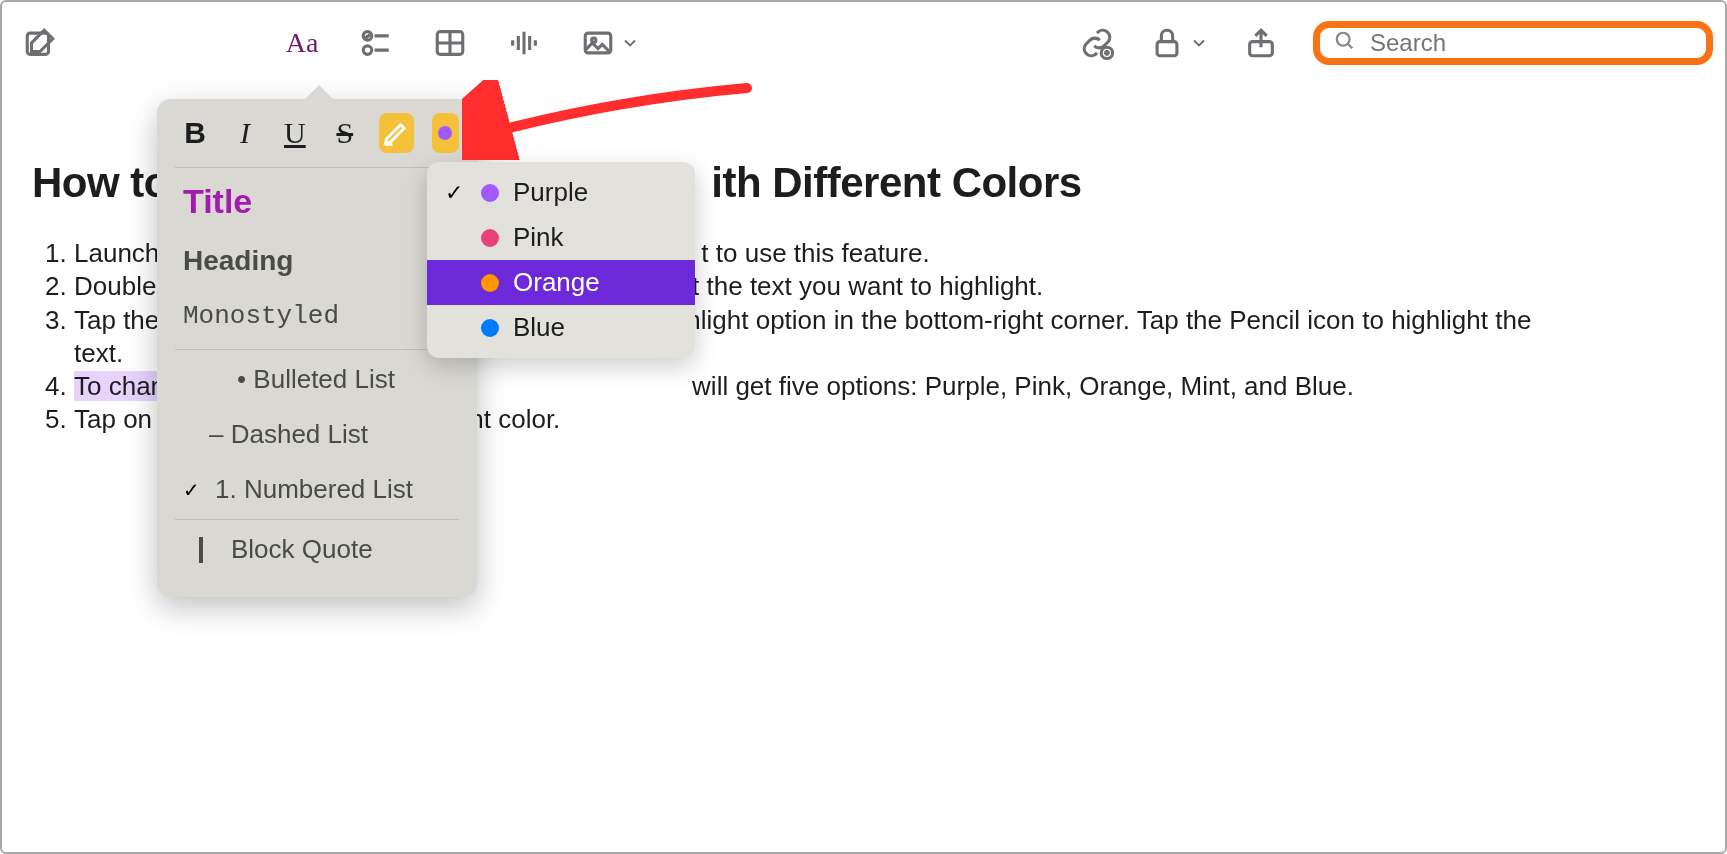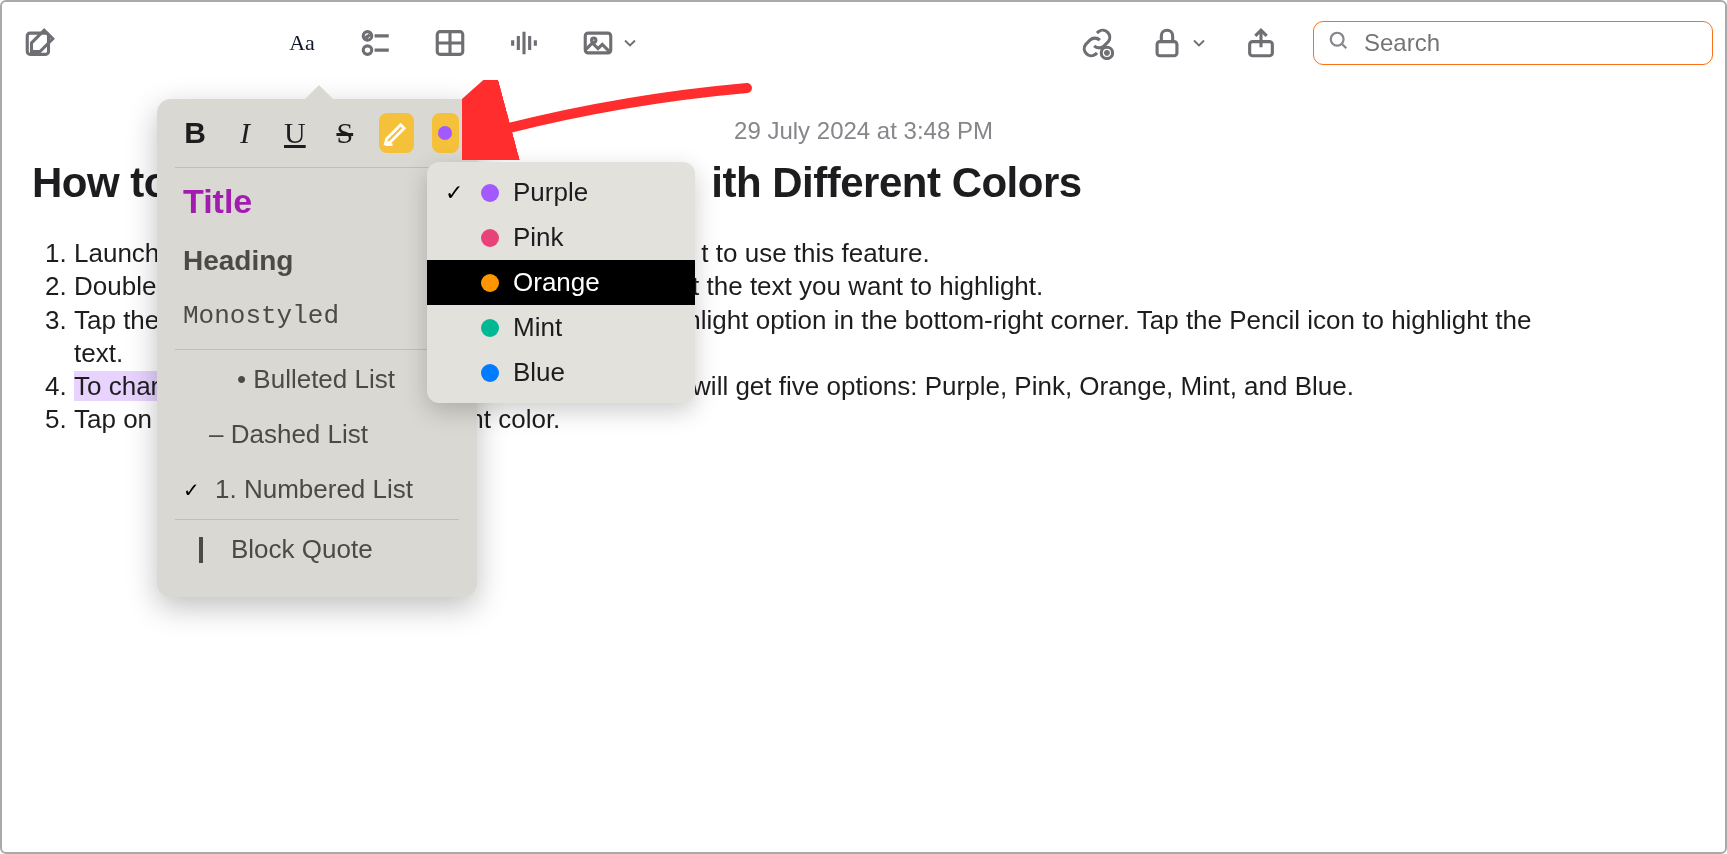--- a/index.html
+++ b/index.html
@@ -11,21 +11,21 @@
   .toolbar{position:absolute;top:0;left:0;right:0;height:82px;display:flex;
     align-items:center;color:#6e6e73}
   .tb-left{margin-left:20px}
   .tb-center{position:absolute;left:282px;display:flex;align-items:center;gap:38px}
   .tb-right{position:absolute;right:12px;display:flex;align-items:center;gap:34px}
   .tb-icon{width:36px;height:36px;display:flex;align-items:center;justify-content:center;
     cursor:pointer}
   .tb-icon svg{width:34px;height:34px;stroke:#6e6e73;fill:none;stroke-width:2.2}
   .media-wrap{display:flex;align-items:center;gap:4px}
   .search-box{display:flex;align-items:center;gap:12px;width:400px;height:44px;
-    border:1px solid #f97316;border-radius:10px;padding:0 14px;box-sizing:border-box}
+    border:7px solid #f97316;border-radius:16px;padding:0 14px;box-sizing:border-box}
   .search-box svg{width:22px;height:22px;stroke:#86868b;fill:none;stroke-width:2.4}
   .search-box input{border:0;outline:0;font-size:24px;color:#86868b;background:transparent;
     width:100%}
 
   
   .note{position:absolute;top:115px;left:30px;right:30px}
   .timestamp{position:absolute;top:0;left:0;right:0;text-align:center;
     color:#86868b;font-size:24px}
   .note-title{margin-top:42px;font-size:42px;font-weight:800;letter-spacing:-.5px}
   ol.note-list{margin:30px 0 0 0;padding-left:42px;font-size:26px;line-height:1.28}
@@ -63,21 +63,21 @@
   .si-blockquote::before{content:"";display:inline-block;width:4px;height:26px;
     background:#4a4a46;margin-right:14px;vertical-align:middle}
 
   
   .color-menu{position:absolute;top:160px;left:425px;width:268px;
     background:#e2e1dc;border-radius:12px;box-shadow:0 8px 24px rgba(0,0,0,.2);
     padding:8px 0}
   .color-item{display:flex;align-items:center;gap:14px;padding:7px 18px;
     font-size:26px;cursor:pointer}
   .color-item .chk{width:22px;font-size:22px;color:#000}
-  .color-item.sel{background:#000000;color:#fff}
+  .color-item.sel{background:#6d28d9;color:#fff}
   .color-swatch{width:18px;height:18px;border-radius:50%}
   .sw-purple{background:#a259ff}.sw-pink{background:#e9427a}.sw-orange{background:#ff9500}
   .sw-mint{background:#00b894}.sw-blue{background:#007aff}
 
   
   .red-arrow{position:absolute;top:78px;left:460px;width:300px;height:80px;
     pointer-events:none}
 </style>
 </head>
 <body>
@@ -85,21 +85,21 @@
 <div class="toolbar">
   <div class="tb-left">
     <div class="tb-icon">
       <svg viewBox="0 0 24 24">
           <rect x="3" y="5" width="15" height="15" rx="2"></rect>
           <path d="M15 3l6 6-9 9H6v-6z"></path>
         </svg>
     </div>
   </div>
   <div class="tb-center">
-    <div class="tb-icon" style="font-size:22px;color:#0f172a;font-family:Georgia">Aa</div>
+    <div class="tb-icon" style="font-size:28px;color:#701a75;font-family:Georgia">Aa</div>
     <div class="tb-icon">
       <svg viewBox="0 0 24 24">
           <circle cx="6" cy="7" r="3"></circle>
           <path d="M4.6 7l1 1 2-2"></path>
           <line x1="11" y1="7" x2="21" y2="7"></line>
           <circle cx="6" cy="17" r="3"></circle>
           <line x1="11" y1="17" x2="21" y2="17"></line>
         </svg>
     </div>
     <div class="tb-icon">
@@ -169,21 +169,20 @@
             <circle cx="10" cy="10" r="7"></circle>
             <line x1="20" y1="20" x2="15" y2="15"></line>
           </svg>
       </span>
       <input placeholder="Search" style="">
     </div>
   </div>
 </div>
 
 <div class="note">
-  <div class="timestamp">29 July 2024 at 3:48 PM</div>
   <div class="note-title">
     <span>How to</span>
     <span style="display:inline-block;width:520px"></span>
     <span>ith Different Colors</span>
   </div>
   <ol class="note-list">
     <li><span>Launch</span><span style="display:inline-block;width:542px"></span><span>t to use this feature.</span></li>
     <li><span>Double-</span><span style="display:inline-block;width:527px"></span><span>t the text you want to highlight.</span></li>
     <li><span>Tap the</span><span style="display:inline-block;width:527px"></span><span>hlight option in the bottom-right corner. Tap the Pencil icon to highlight the</span><br><span>text.</span></li>
     <li><span class="hl-purple">To chan</span><span style="display:inline-block;width:527px"></span><span>will get five options: Purple, Pink, Orange, Mint, and Blue.</span></li>
@@ -235,25 +234,20 @@
     <span class="color-swatch sw-pink"></span>
     <span>Pink</span>
   </div>
   <div class="color-item sel">
     <span class="chk"></span>
     <span class="color-swatch sw-orange"></span>
     <span>Orange</span>
   </div>
   <div class="color-item">
     <span class="chk"></span>
-    <span class="color-swatch sw-mint"></span>
-    <span>Mint</span>
-  </div>
-  <div class="color-item">
-    <span class="chk"></span>
     <span class="color-swatch sw-blue"></span>
     <span>Blue</span>
   </div>
 </div>
 
 <svg class="red-arrow" viewBox="0 0 300 80">
   <defs>
       <marker id="ah" markerWidth="14" markerHeight="14" refX="3" refY="6" orient="auto">
     <path d="M0 0 L12 6 L0 12 z" fill="#ff2d2d"></path>
       </marker>

